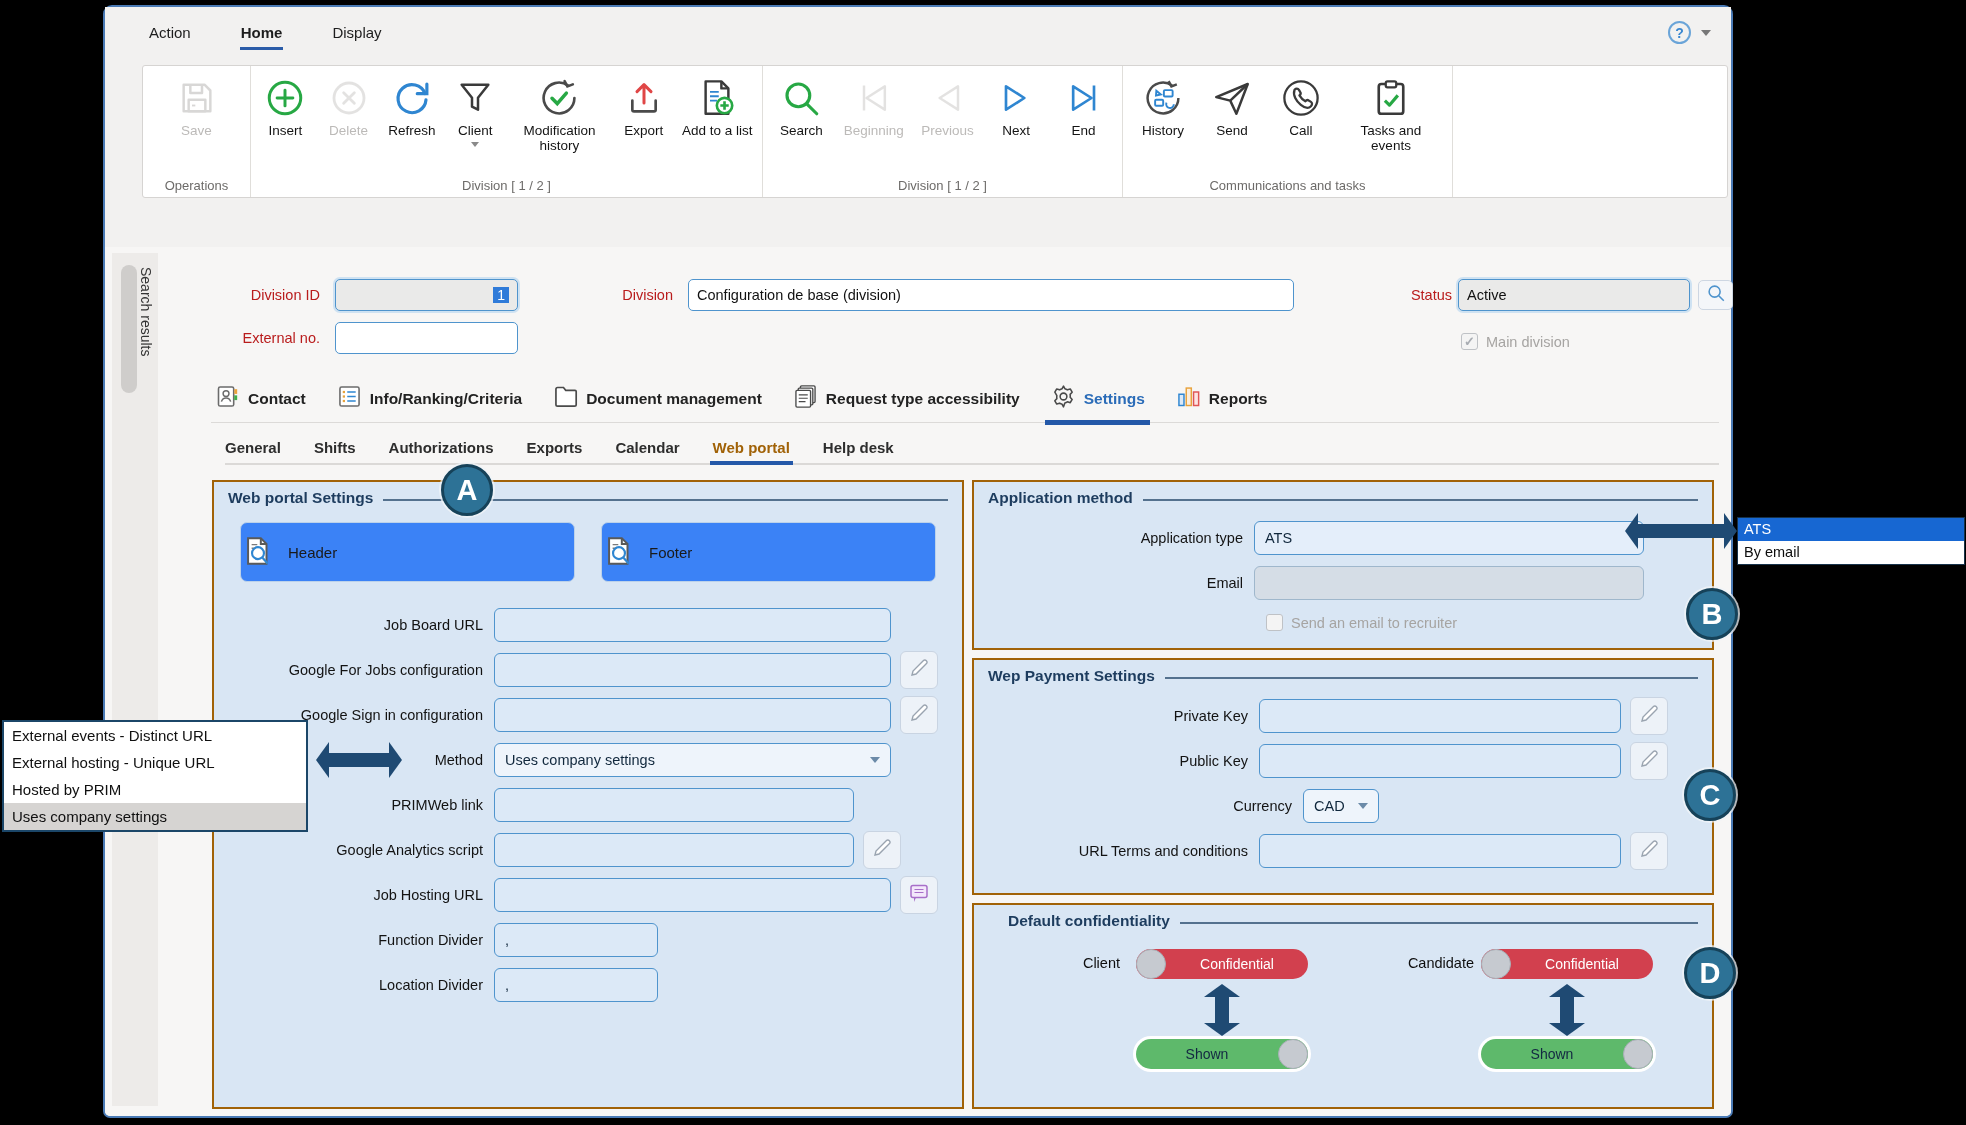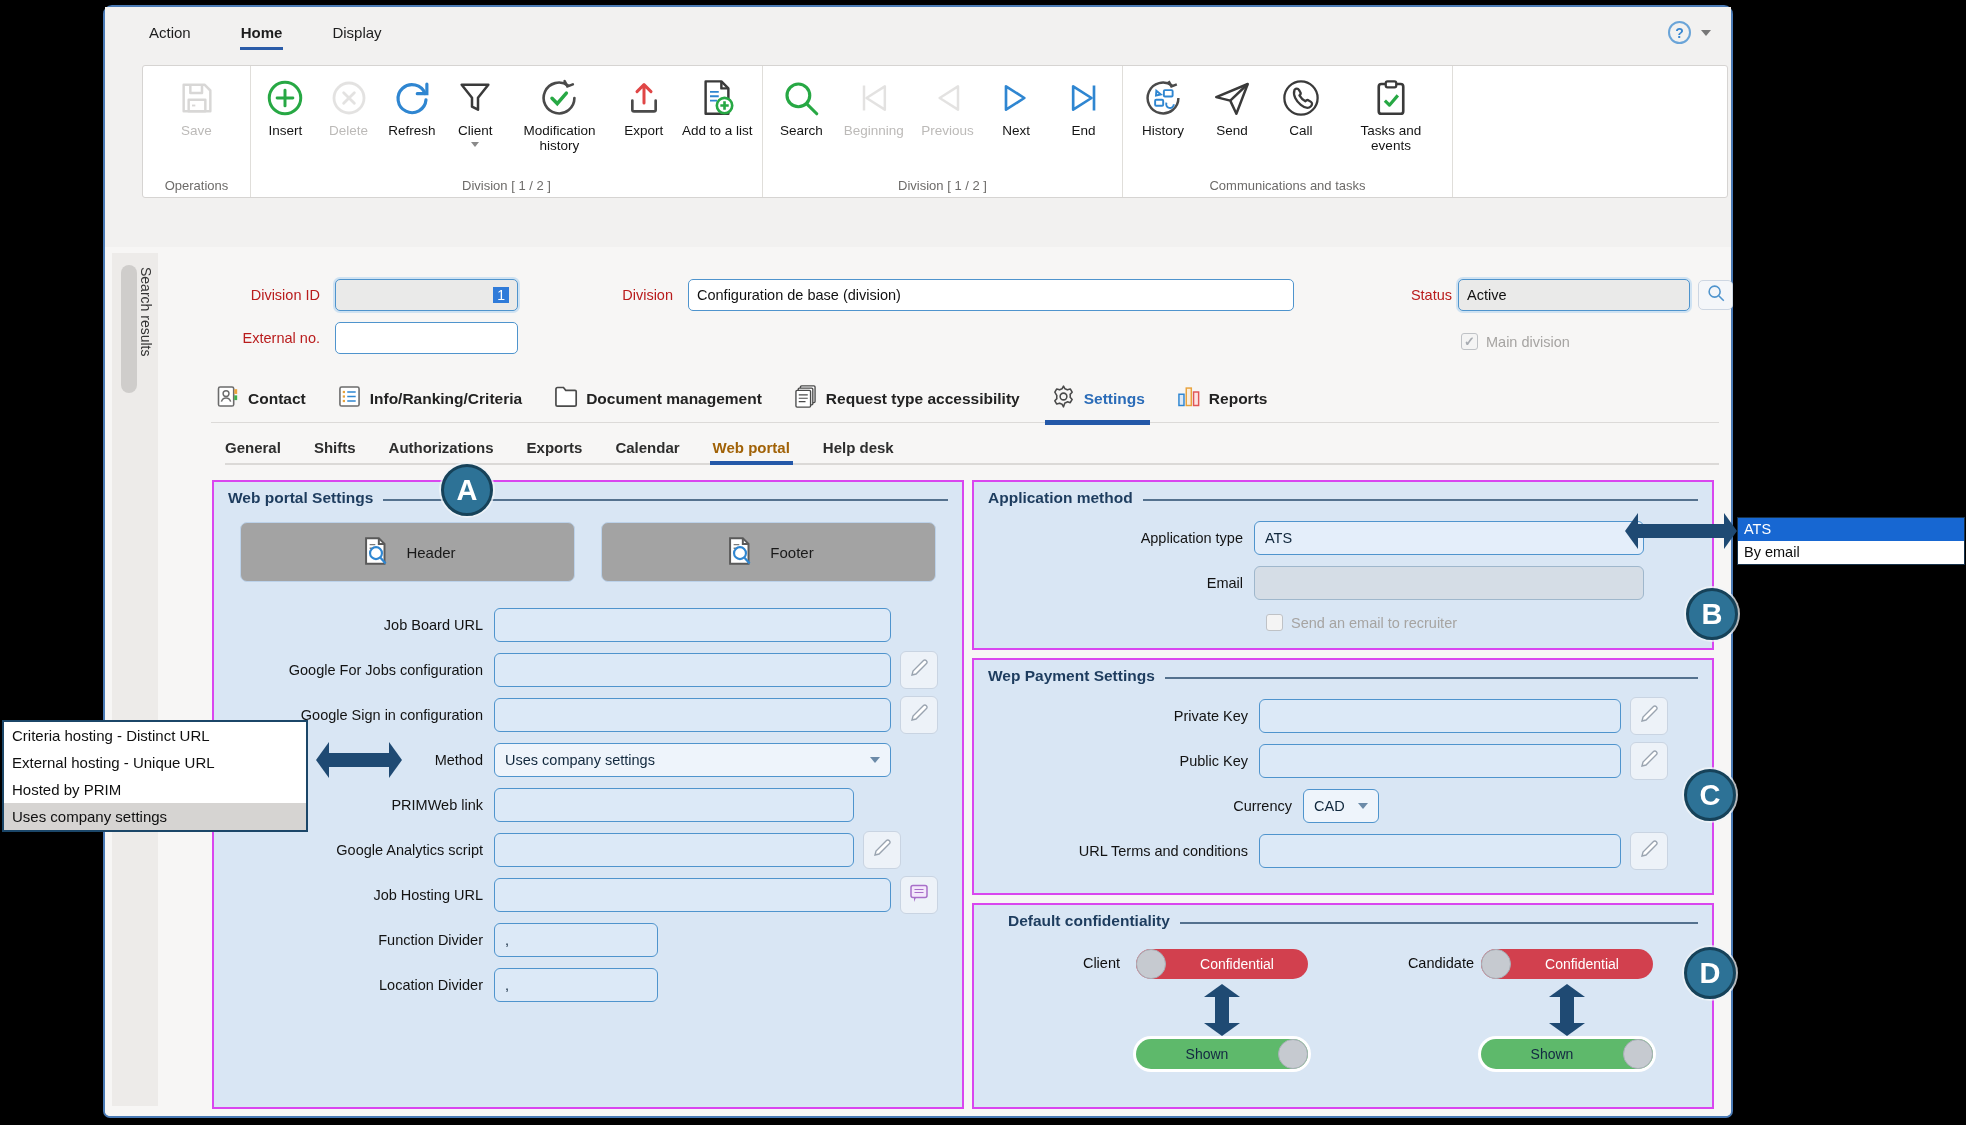--- a/index.html
+++ b/index.html
@@ -57,27 +57,27 @@
   
   .mtabs{position:absolute;left:106px;top:128px;right:12px;height:47px;display:flex;gap:24px;border-bottom:1px solid #dcdad8;}
   .mtab{display:flex;align-items:center;gap:7px;font-size:15.5px;font-weight:bold;color:#222;position:relative;padding:0 3px;}
   .mtab.active{color:#2b6cb8;}
   .mtab.active::after{content:"";position:absolute;left:-2px;right:-2px;bottom:-3px;height:5px;background:#2458a8;}
   .stabs{position:absolute;left:120px;top:184px;right:12px;height:32px;display:flex;gap:33px;border-bottom:2px solid #dbd9d7;}
   .stab{font-size:15px;font-weight:bold;color:#2d2d2d;display:flex;align-items:center;position:relative;}
   .stab.active{color:#a16207;}
   .stab.active::after{content:"";position:absolute;left:-3px;right:-3px;bottom:-2px;height:4px;background:#2458a8;}
   
-  .panel{position:absolute;background:#d9e6f4;border:2px solid #d946ef;box-sizing:border-box;}
+  .panel{position:absolute;background:#d9e6f4;border:2px solid #a16207;box-sizing:border-box;}
   .panel-head{display:flex;align-items:center;gap:10px;padding:7px 14px 0 14px;}
   .panel-title{font-size:15.5px;font-weight:bold;color:#1d3c5e;white-space:nowrap;}
   .panel-rule{flex:1;height:2px;background:#54718e;margin-top:3px;}
   .hf-row{display:flex;gap:26px;padding:15px 26px 0 26px;}
-  .hf-btn{flex:1;height:58px;background:#a3a3a3;border:1px solid #bcd2ea;border-radius:7px;display:flex;align-items:center;
-          justify-content:center;gap:13px;font-size:15px;color:#1a1a1a;}
+  .hf-btn{flex:1;height:58px;background:#3b82f6;border:1px solid #bcd2ea;border-radius:7px;display:flex;align-items:center;
+          justify-content:flex-start;gap:13px;font-size:15px;color:#1a1a1a;}
   .fields{margin-top:20px;}
   .frow{display:flex;align-items:center;height:45px;}
   .flabel{width:280px;text-align:right;font-size:14.5px;color:#131313;padding-right:11px;box-sizing:border-box;flex:none;}
   .ictl{height:34px;box-sizing:border-box;border:1.6px solid #4f94cd;border-radius:6px;background:#dce9f7;display:flex;
         align-items:center;padding:0 10px;font-size:14.5px;color:#10273c;flex:none;}
   .ictl.select{background:#eef4fb;}
   .sel-chev{margin-left:auto;width:0;height:0;border-left:5px solid transparent;border-right:5px solid transparent;border-top:6px solid #6b8aa8;}
   .suffix-btn{width:38px;height:38px;box-sizing:border-box;margin-left:9px;border:1px solid #c9d4e2;border-radius:6px;
               background:#edf2f8;display:flex;align-items:center;justify-content:center;flex:none;}
   .ictl.disabled{background:#d5dde6;border-color:#9fb7cc;}
@@ -651,21 +651,21 @@
       </div>
     </div>
   </div>
 
   <div class="badge" style="left:441px;top:464px;">A</div>
   <div class="badge" style="left:1686px;top:588px;">B</div>
   <div class="badge" style="left:1684px;top:769px;">C</div>
   <div class="badge" style="left:1684px;top:947px;">D</div>
 
   <div class="popup" style="left:2px;top:720px;width:306px;" id="method-popup">
-      <div class="pop-item">Criteria hosting - Distinct URL</div>
+      <div class="pop-item">External events - Distinct URL</div>
       <div class="pop-item">External hosting - Unique URL</div>
       <div class="pop-item">Hosted by PRIM</div>
       <div class="pop-item selected">Uses company settings</div>
     </div>
   <div class="harrow" style="left:316px;top:742px;width:86px;">
     <span class="tl"></span>
       <span class="bar"></span>
       <span class="tr"></span>
   </div>
 

